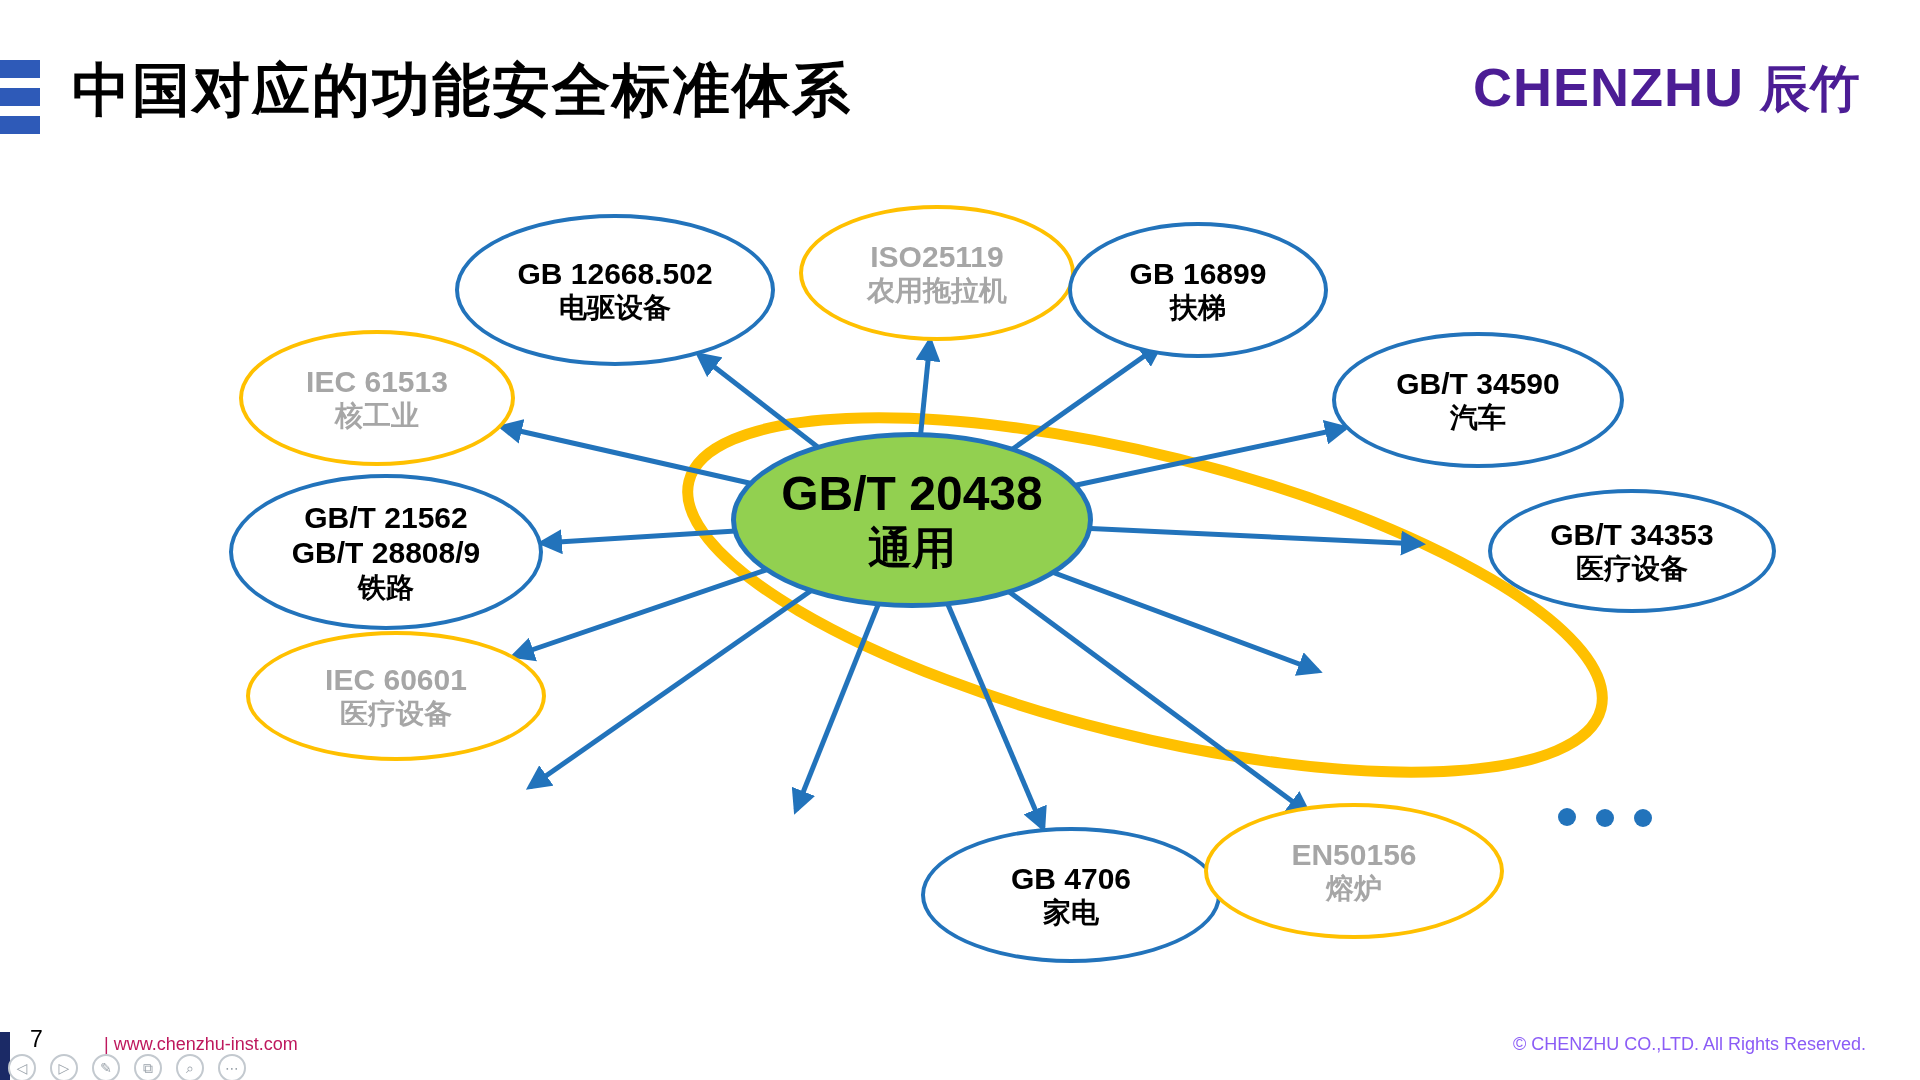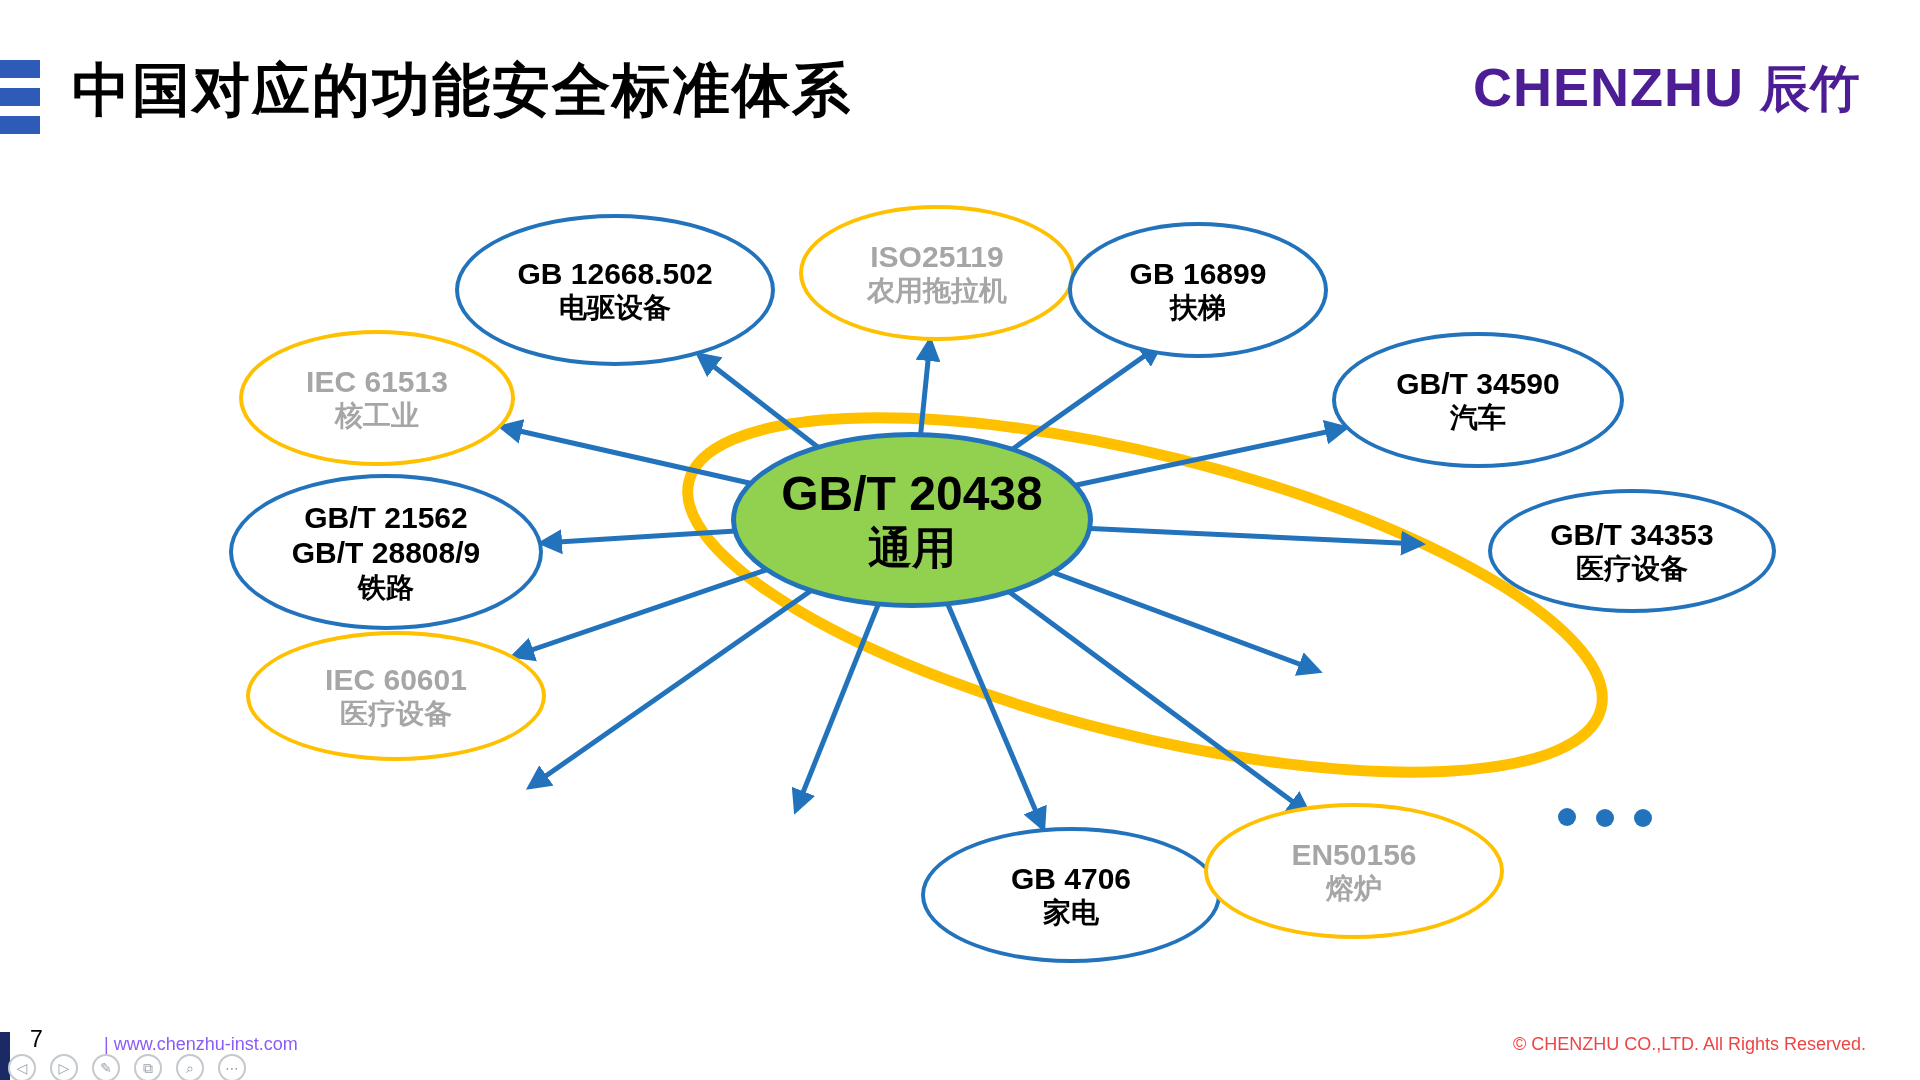--- a/index.html
+++ b/index.html
@@ -50,22 +50,22 @@
   .node-yellowfill { border: 4px solid #2273BB; background: #FFFF00; }
   .node-bluefill   { border: 4px solid #2273BB; background: #19A0DB; }
   .node-center {
     border: 5px solid #2273BB; background: #92D050; z-index: 3;
   }
   .node-center .code-line { font-size: 48px; }
   .node-center .cn-line { font-size: 44px; }
 
   
   .page-number { position: absolute; left: 30px; top: 1026px; font-size: 23px; color: #000; }
-  .footer-site { position: absolute; left: 104px; top: 1034px; font-size: 18px; color: #8b5cf6; }
-  .footer-copyright { position: absolute; right: 54px; top: 1034px; font-size: 18px; color: #ef4444; }
+  .footer-site { position: absolute; left: 104px; top: 1034px; font-size: 18px; color: #be185d; }
+  .footer-copyright { position: absolute; right: 54px; top: 1034px; font-size: 18px; color: #8b5cf6; }
   .corner-bar { position: absolute; left: 0; top: 1032px; width: 10px; height: 48px; background: #1B2A66; }
 
   .controls { position: absolute; left: 8px; top: 1054px; display: flex; gap: 14px; z-index: 4; }
   .ctrl {
     width: 28px; height: 28px; border-radius: 50%;
     border: 2px solid #C3C9CF; color: #9AA2AA; background: #fff;
     display: flex; align-items: center; justify-content: center;
     font-size: 14px; line-height: 1;
   }
 </style>

